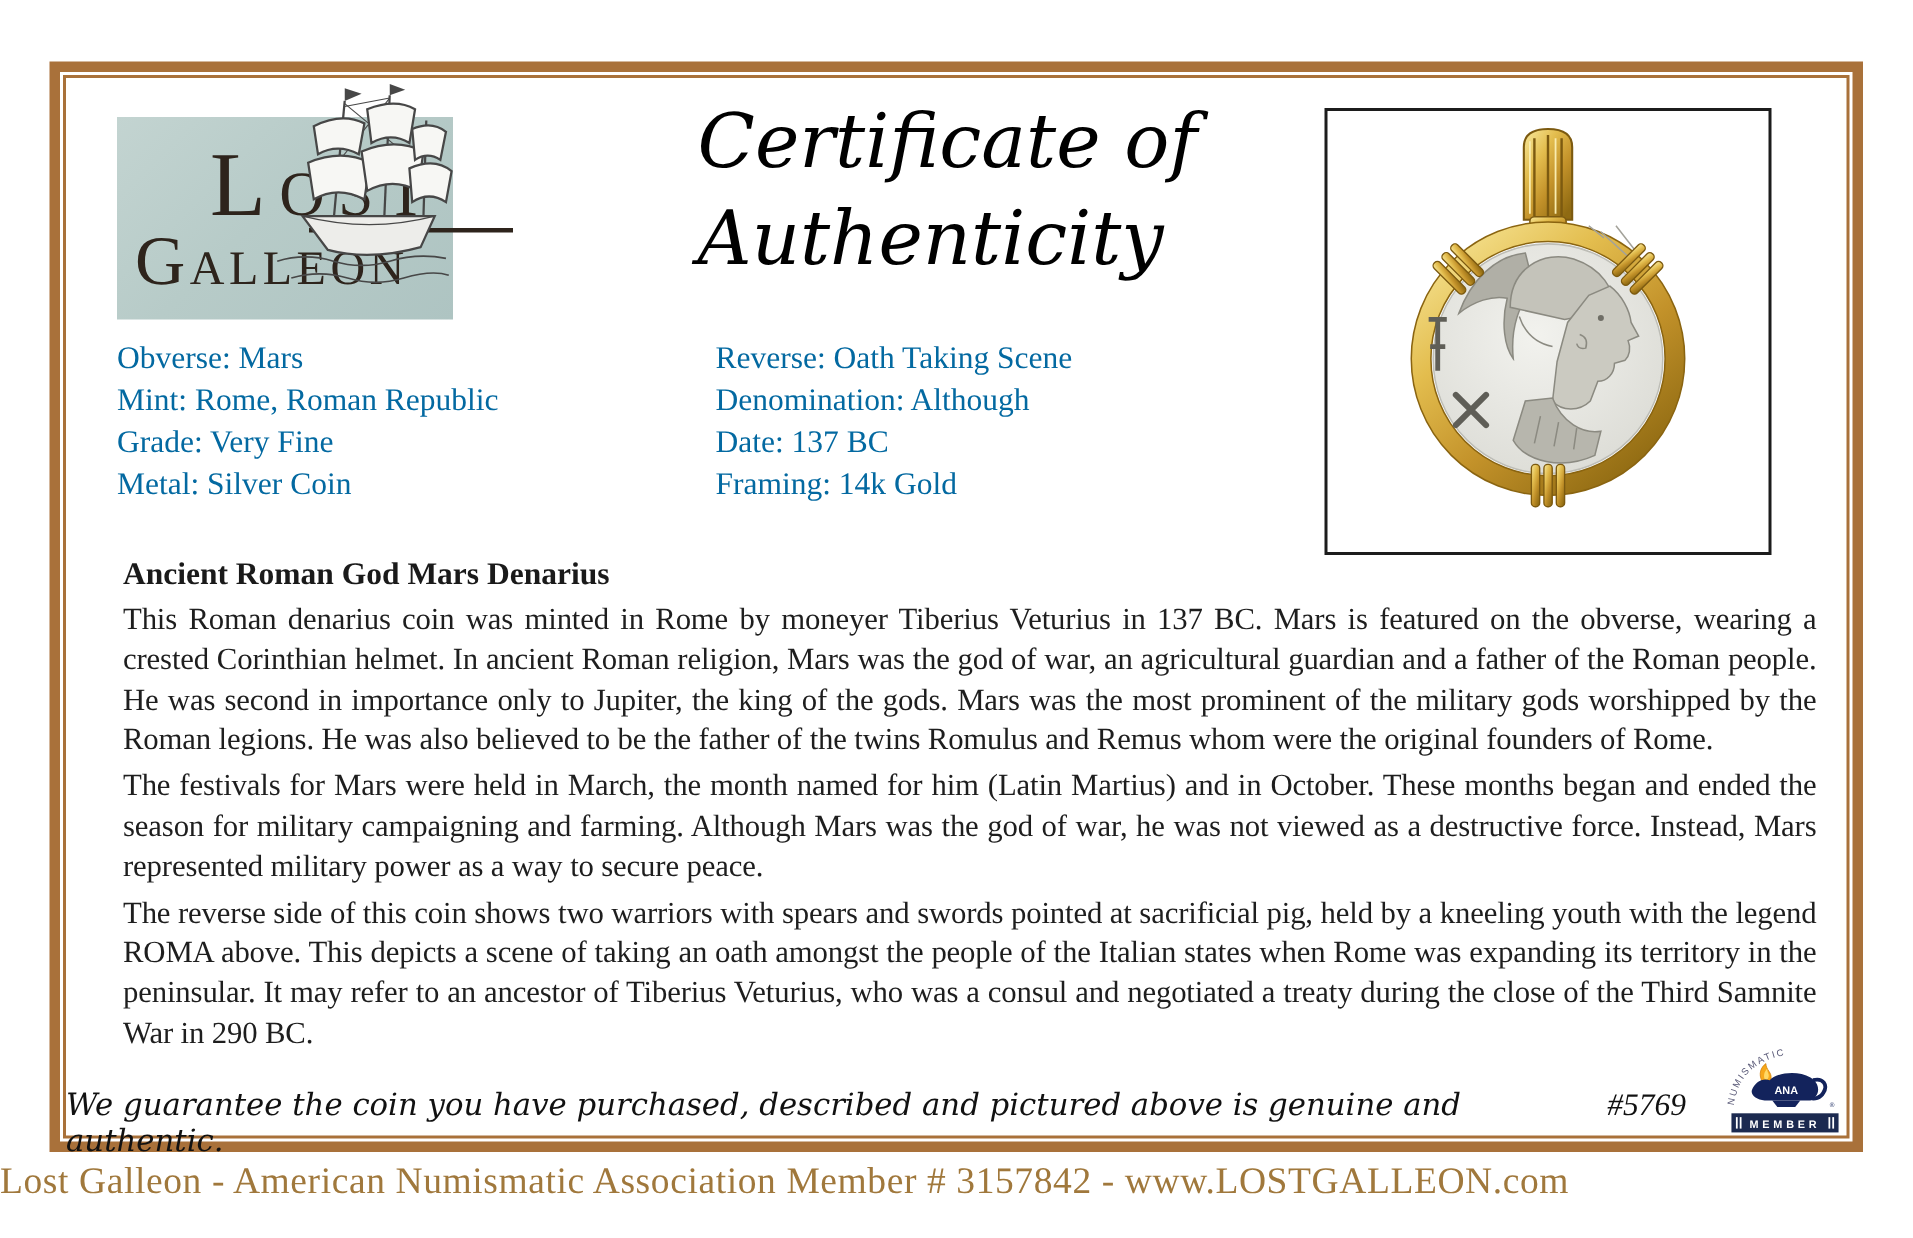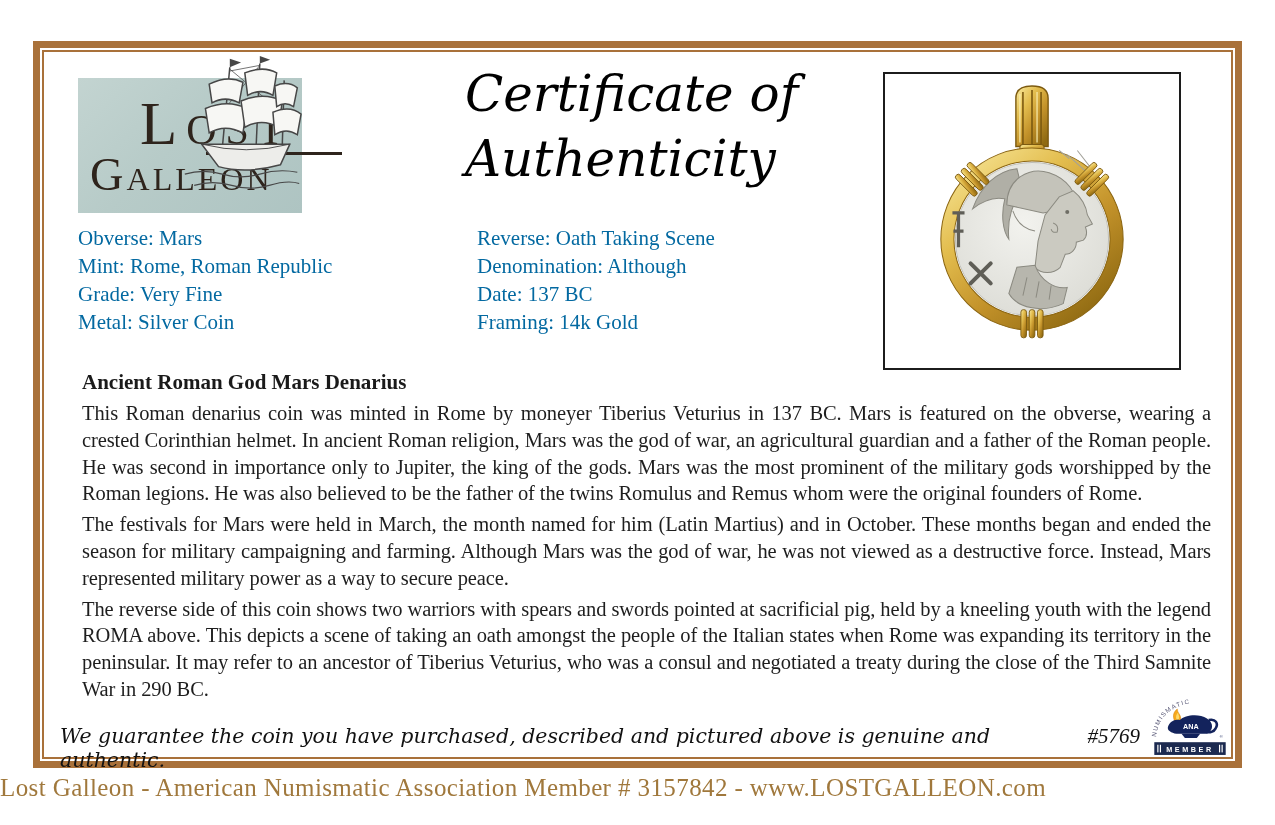--- a/index.html
+++ b/index.html
@@ -112,21 +112,21 @@
     font-size: 20.5px;
     line-height: 26.8px;
     text-align: justify;
     letter-spacing: -0.1px;
     color: #1e1e1e;
   }
 
   
   .guarantee-row {
     position: absolute;
-    left: 60px; top: 724px;
+    left: 44px; top: 724px;
     width: 1080px;
     display: flex;
     justify-content: center;
     align-items: baseline;
     gap: 46px;
   }
   .guarantee-text {
     font-family: "DejaVu Serif", serif;
     font-style: italic;
     font-size: 20.5px;

